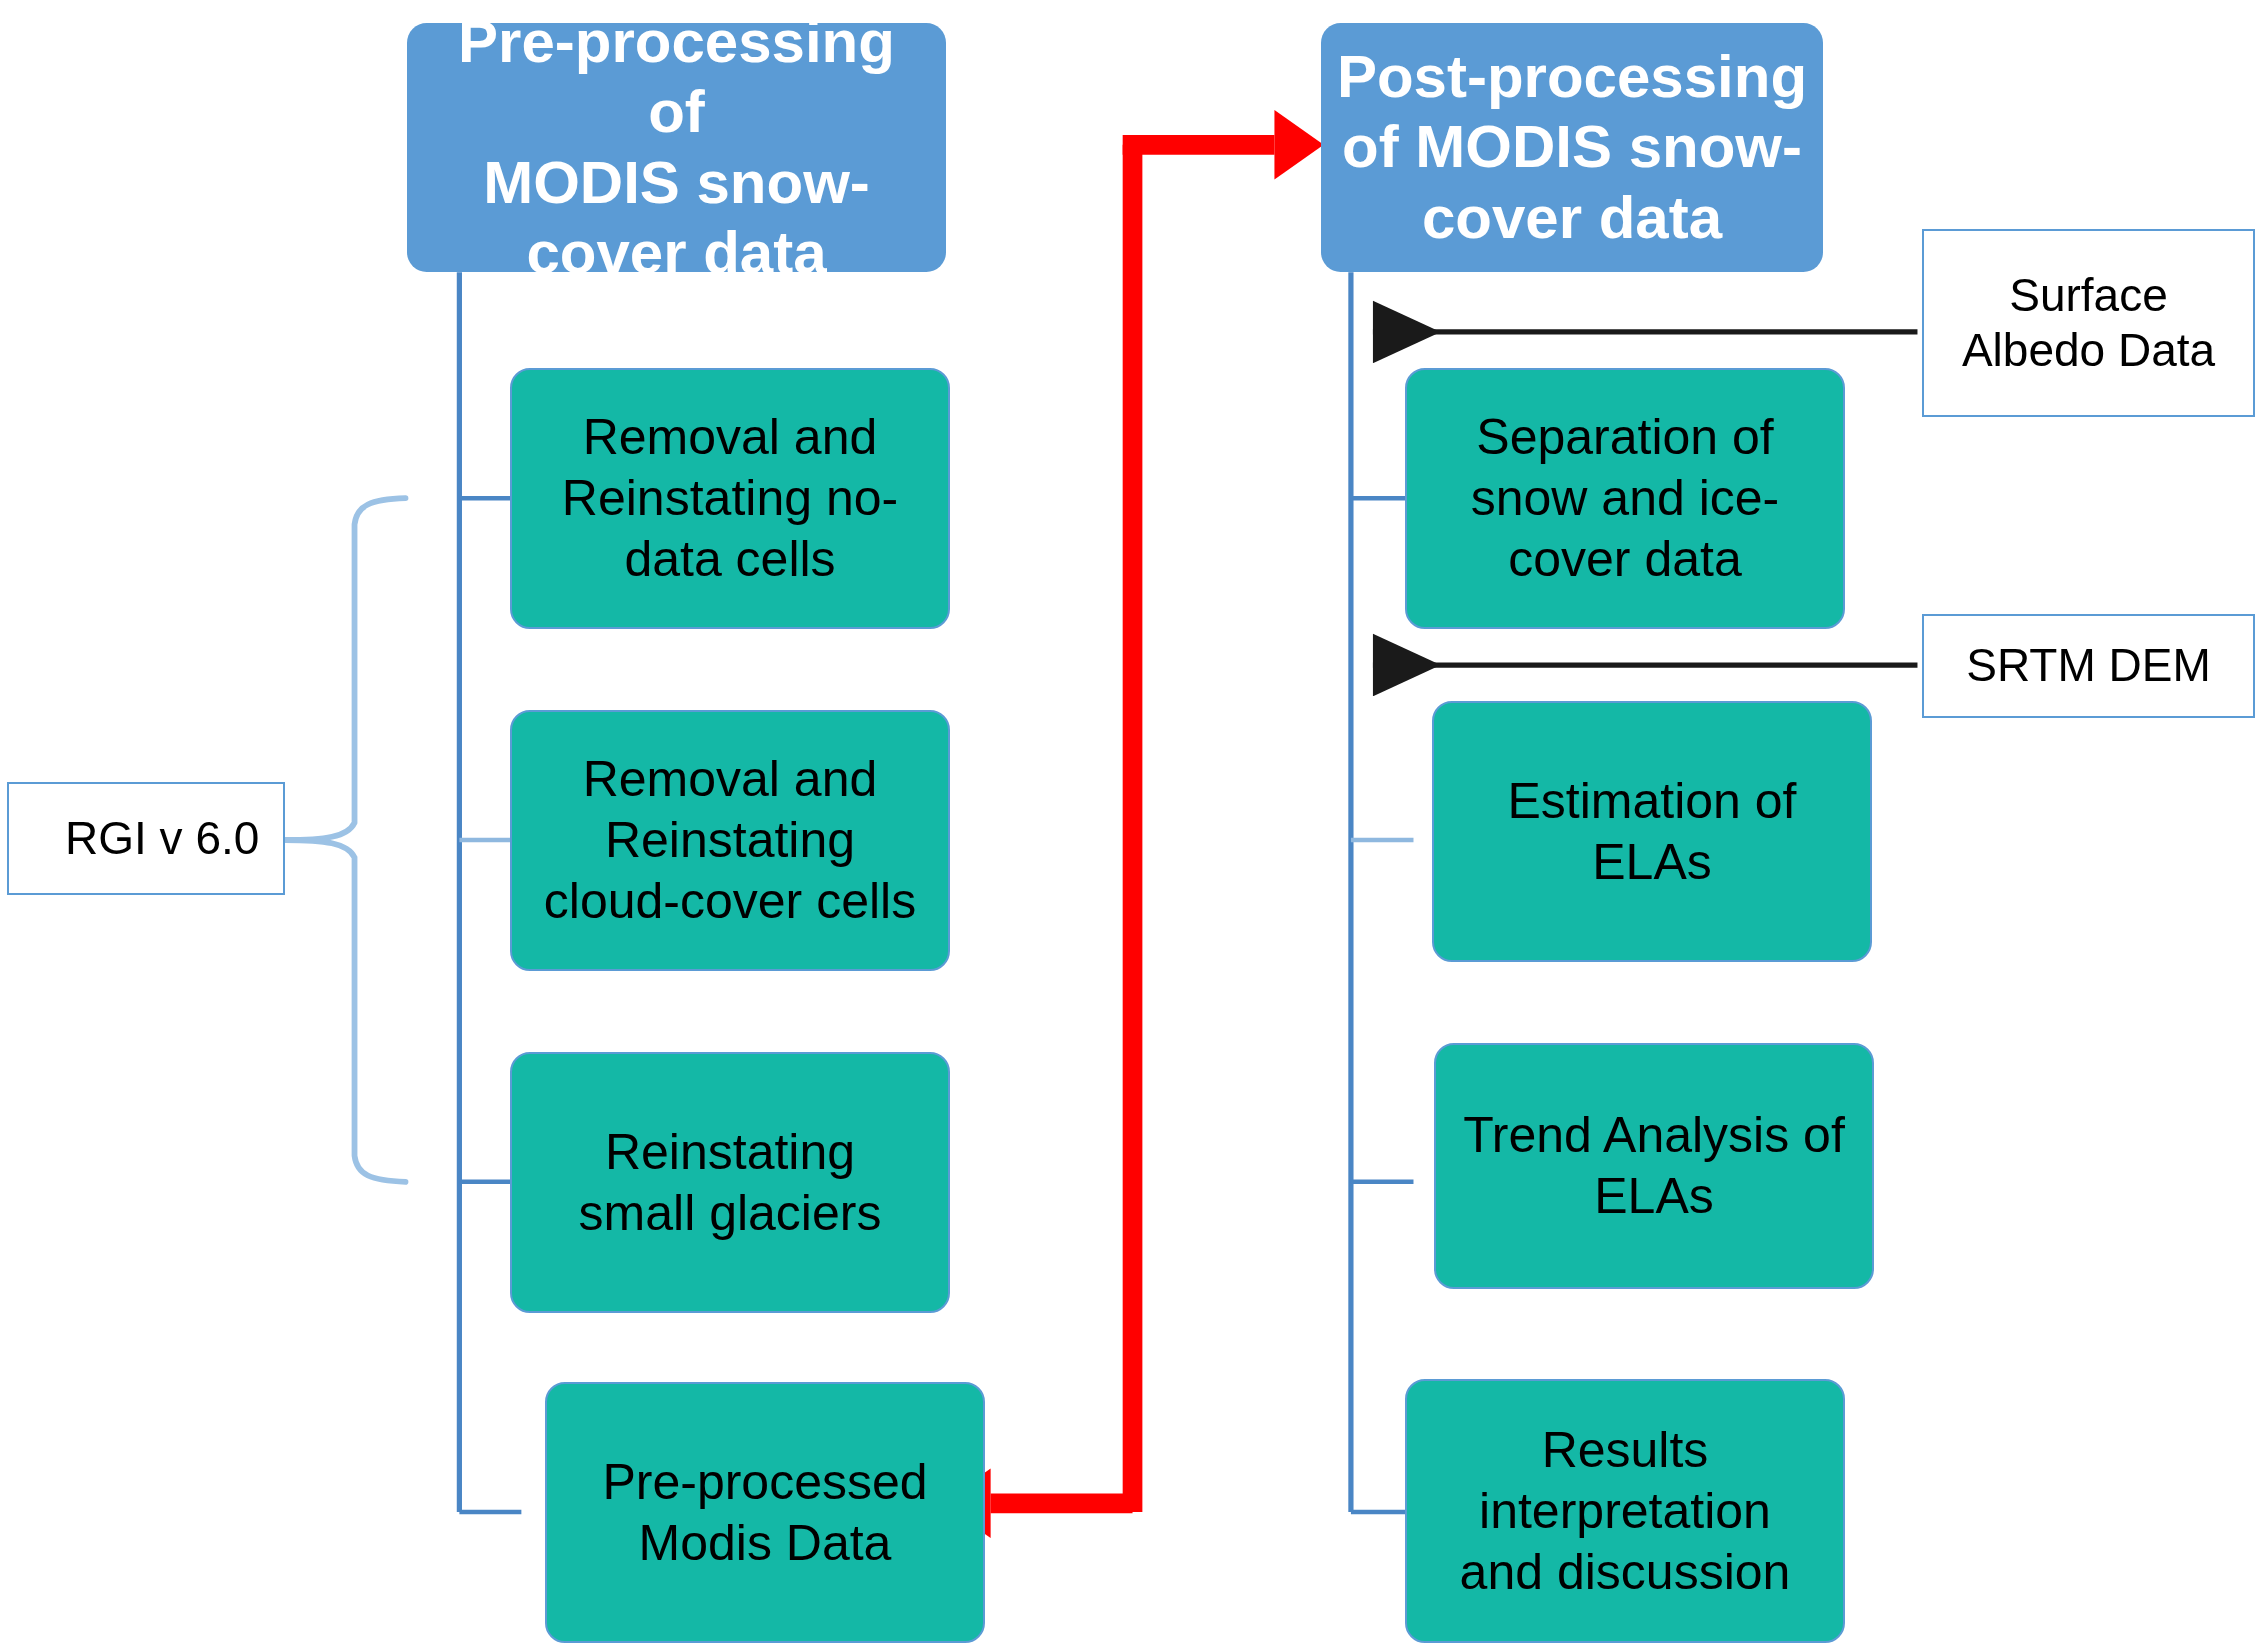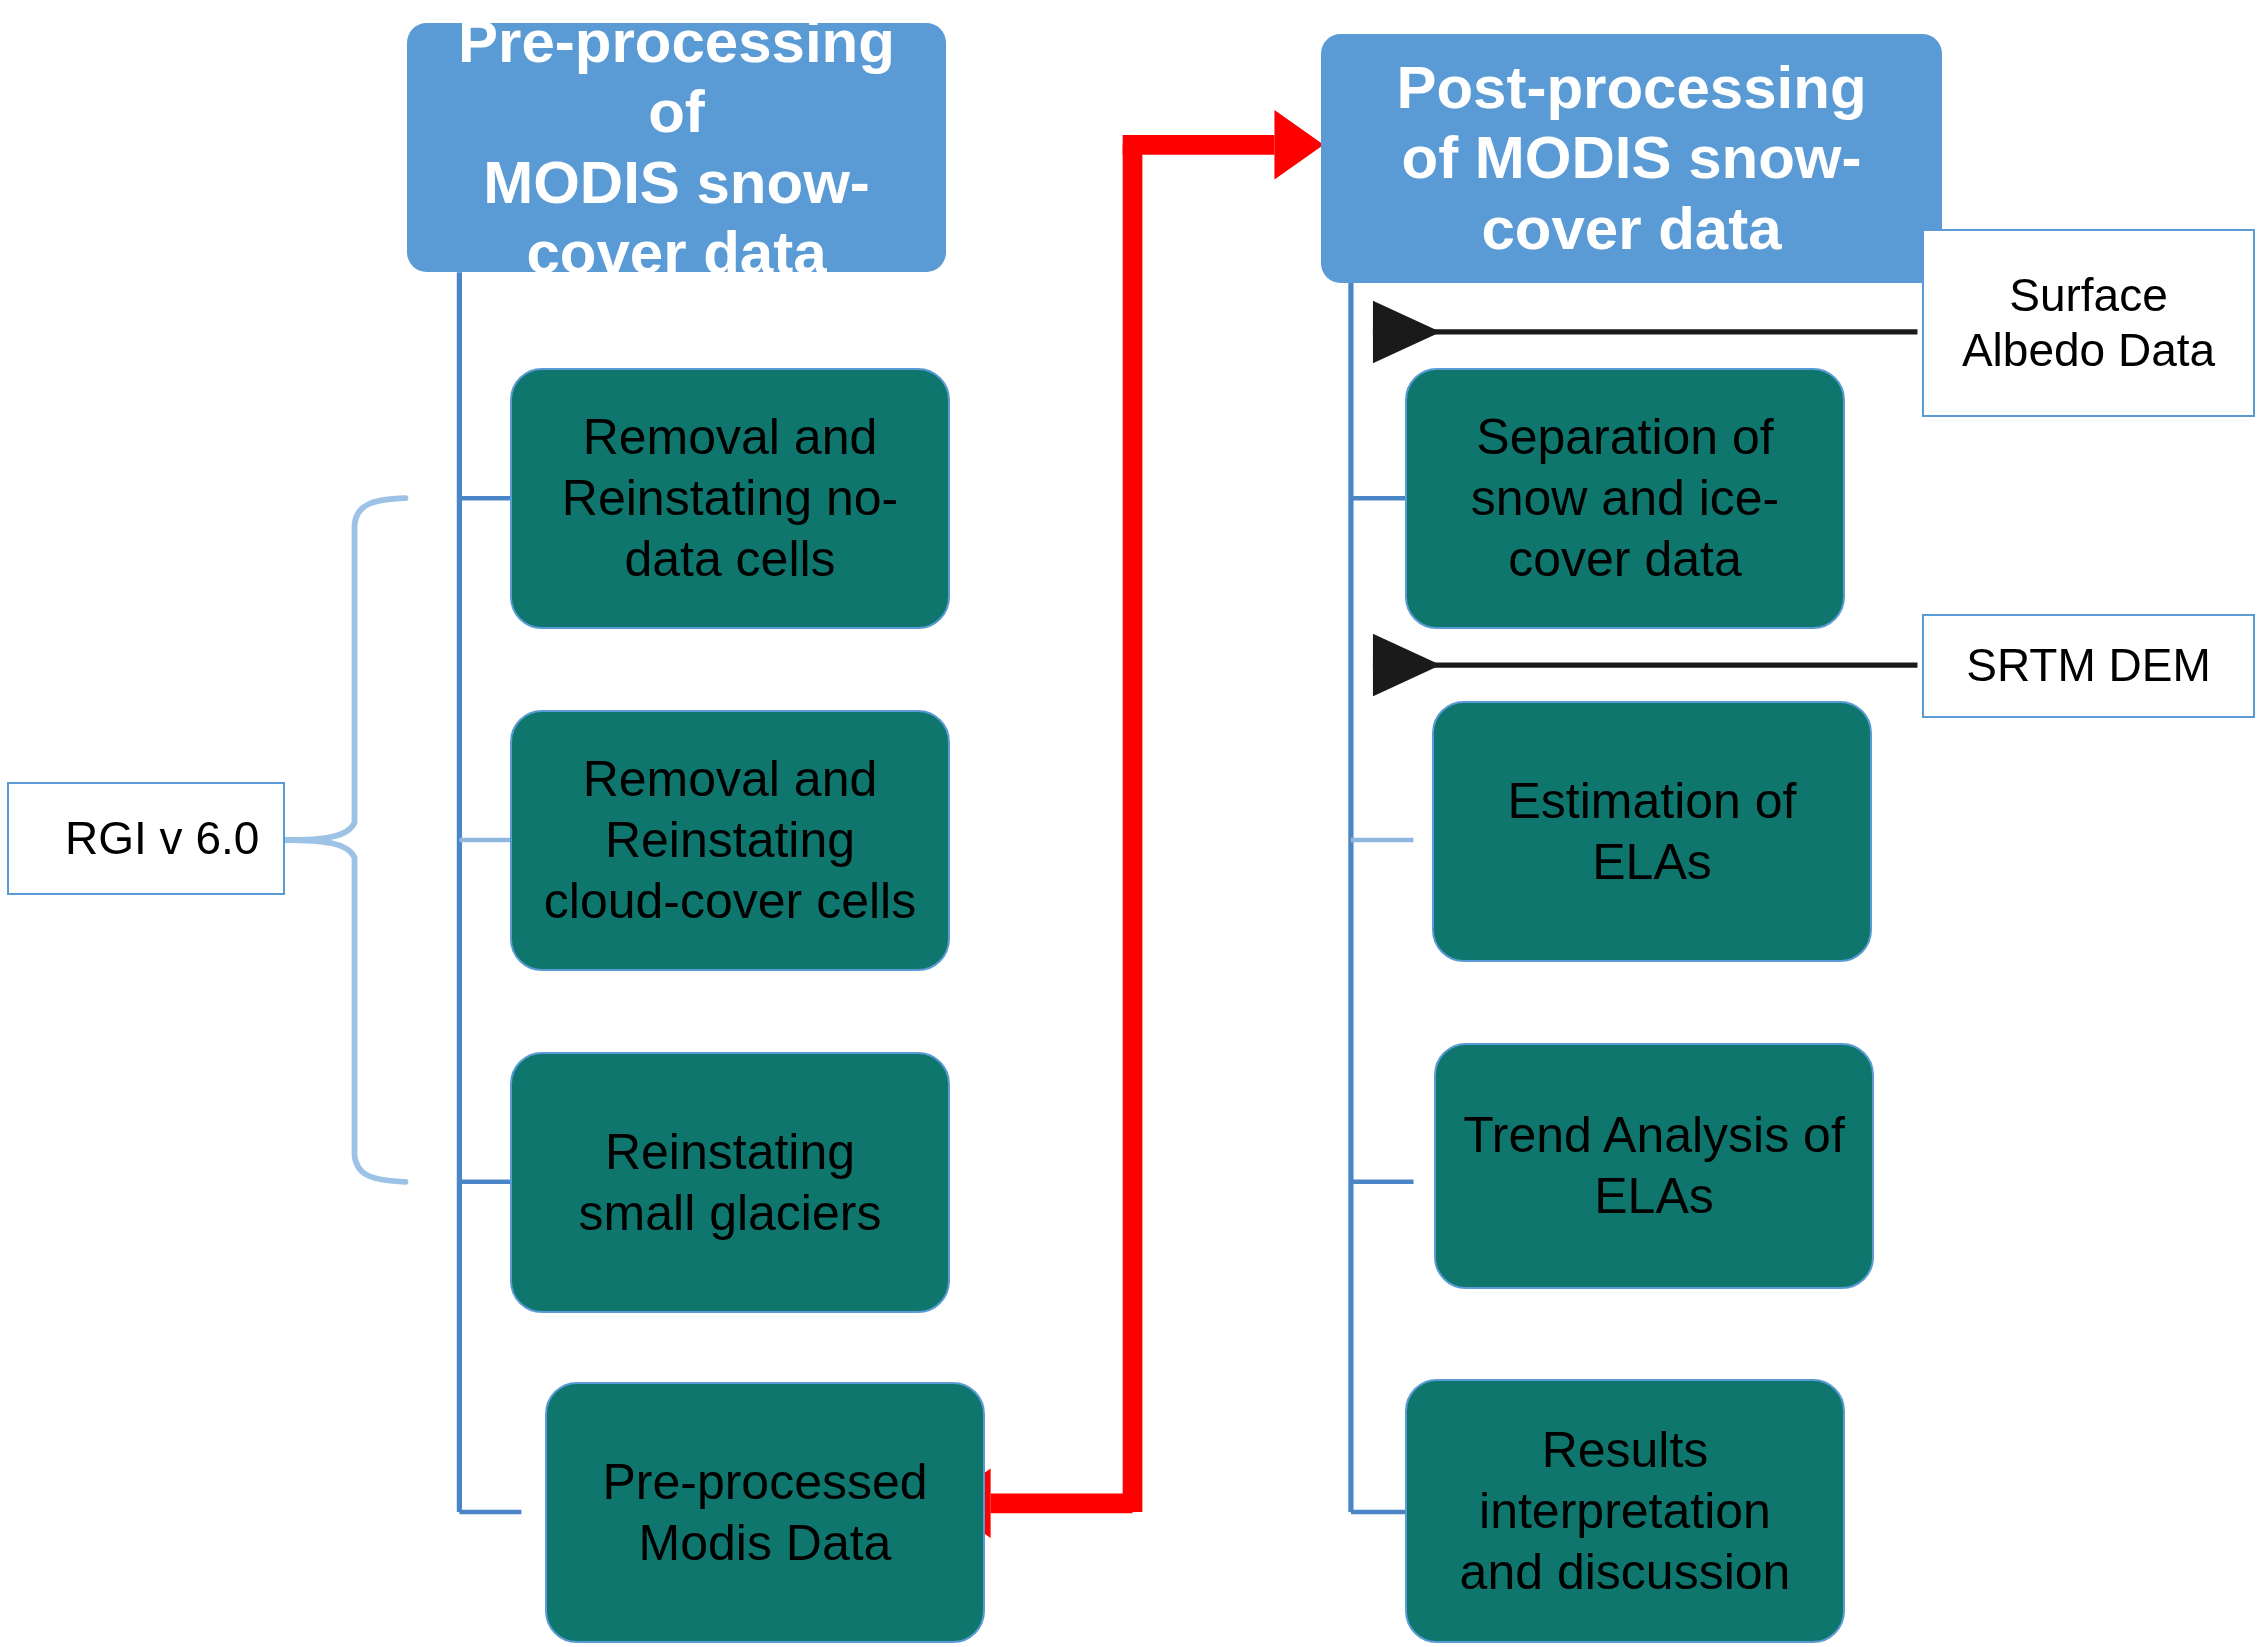--- a/index.html
+++ b/index.html
@@ -34,23 +34,23 @@
   .header-node {
     background: #5B9BD5;
     border-radius: 19.7px;
     color: #ffffff;
     font-size: 60px;
     line-height: 1.17;
     font-weight: 700;
     padding: 5.8px 15px;
   }
   .step-node {
-    background: #0f766e;
+    background: #14b8a6;
     border: 2.3px solid #5B9BD5;
-    border-radius: 32px;
+    border-radius: 20px;
     color: #000000;
     font-size: 50px;
     line-height: 1.22;
     padding: 7px 15px;
   }
   .plain-node {
     background: #ffffff;
     border: 2.3px solid #5B9BD5;
     border-radius: 0px;
     color: #000000;
@@ -117,21 +117,21 @@
       <polygon points="2200,190 2285,250 2200,310" fill="#FF0000"></polygon>
     </g>
   </svg>
 
   <div class="node header-node" style="left:407px; top:23px; width:539px; height:249px;">
     <span>Pre-processing of
 MODIS snow-
 cover data</span>
   </div>
 
-  <div class="node header-node" style="left:1321px; top:34px; width:621px; height:249px;text-align:center;">
+  <div class="node header-node" style="left:1321px; top:23px; width:502px; height:249px;text-align:center;">
     <span>Post-processing
 of MODIS snow-
 cover data</span>
   </div>
 
   <div class="node step-node" style="left:510px; top:368px; width:440px; height:261px;">
     <span>Removal and
 Reinstating no-
 data cells</span>
   </div>

